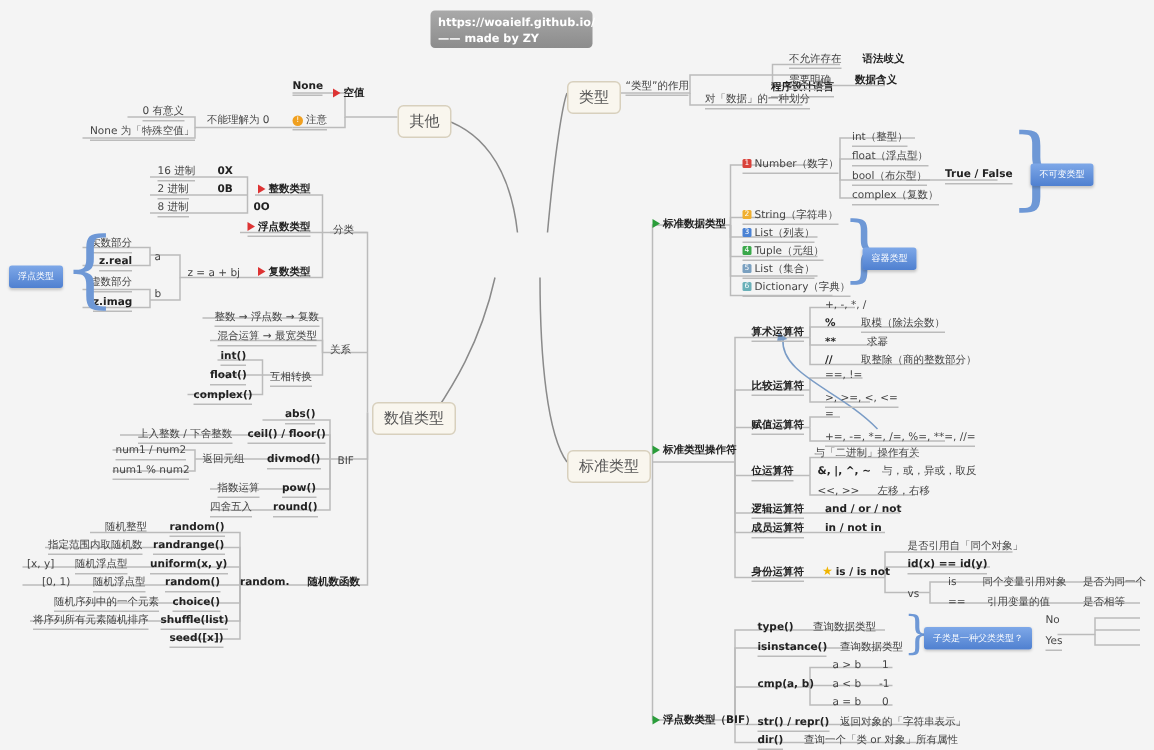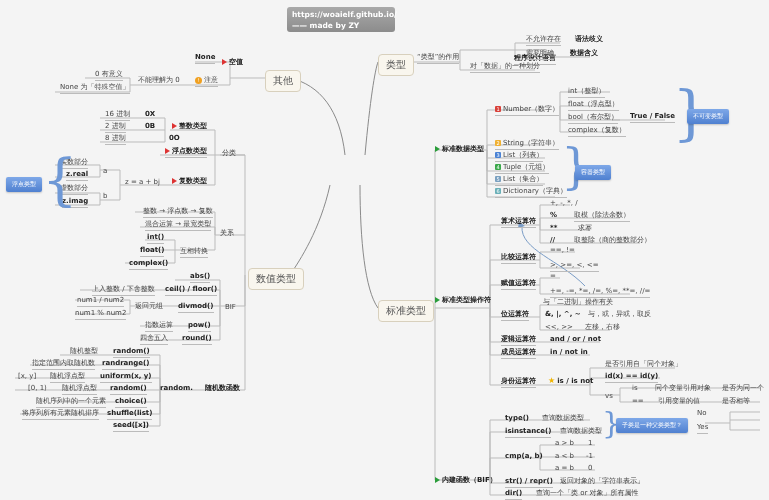--- a/index.html
+++ b/index.html
@@ -287,21 +287,21 @@
 <div class="t" style="left:605px;top:360px;">是否引用自「同个对象」</div>
 <div class="t b ul" style="left:605px;top:372px;">id(x) == id(y)</div>
 <div class="t" style="left:605px;top:392px;">vs</div>
 <div class="t" style="left:632px;top:384px;">is</div>
 <div class="t" style="left:655px;top:384px;">同个变量引用对象</div>
 <div class="t" style="left:722px;top:384px;">是否为同一个</div>
 <div class="t" style="left:632px;top:397px;">==</div>
 <div class="t" style="left:658px;top:397px;">引用变量的值</div>
 <div class="t" style="left:722px;top:397px;">是否相等</div>
 
-<div class="t b" style="left:435px;top:476px;"><span class="flag green"></span><span>内建函数（BIF）</span></div>
+<div class="t b" style="left:435px;top:476px;"><span class="flag green"></span><span>浮点数类型（BIF）</span></div>
 <div class="t b" style="left:505px;top:414px;">type()</div>
 <div class="t" style="left:542px;top:414px;">查询数据类型</div>
 <div class="t b ul" style="left:505px;top:427px;">isinstance()</div>
 <div class="t" style="left:560px;top:427px;">查询数据类型</div>
 <div class="brace" style="left:602px;top:408px;font-size:30px;line-height:30px;transform:scaleX(-1);">{</div>
 <div class="callout" style="left:616px;top:418px;">子类是一种父类类型？</div>
 <div class="t" style="left:697px;top:409px;">No</div>
 <div class="t ul" style="left:697px;top:423px;">Yes</div>
 <div class="t b" style="left:505px;top:452px;">cmp(a, b)</div>
 <div class="t" style="left:555px;top:439px;">a &gt; b</div>

